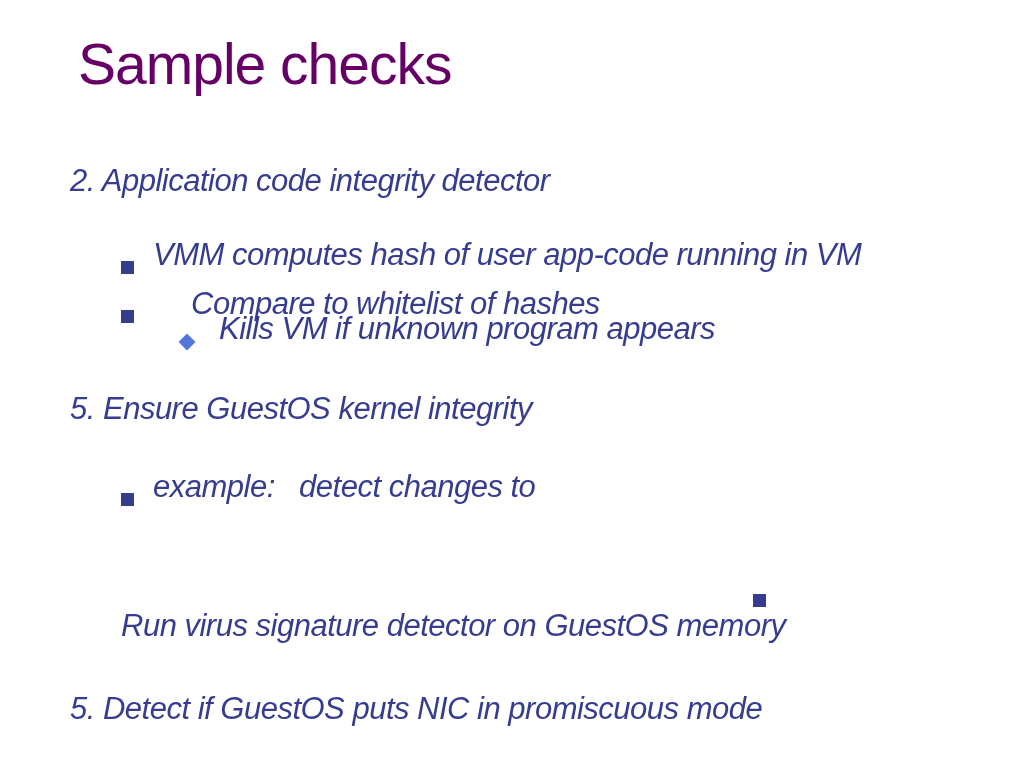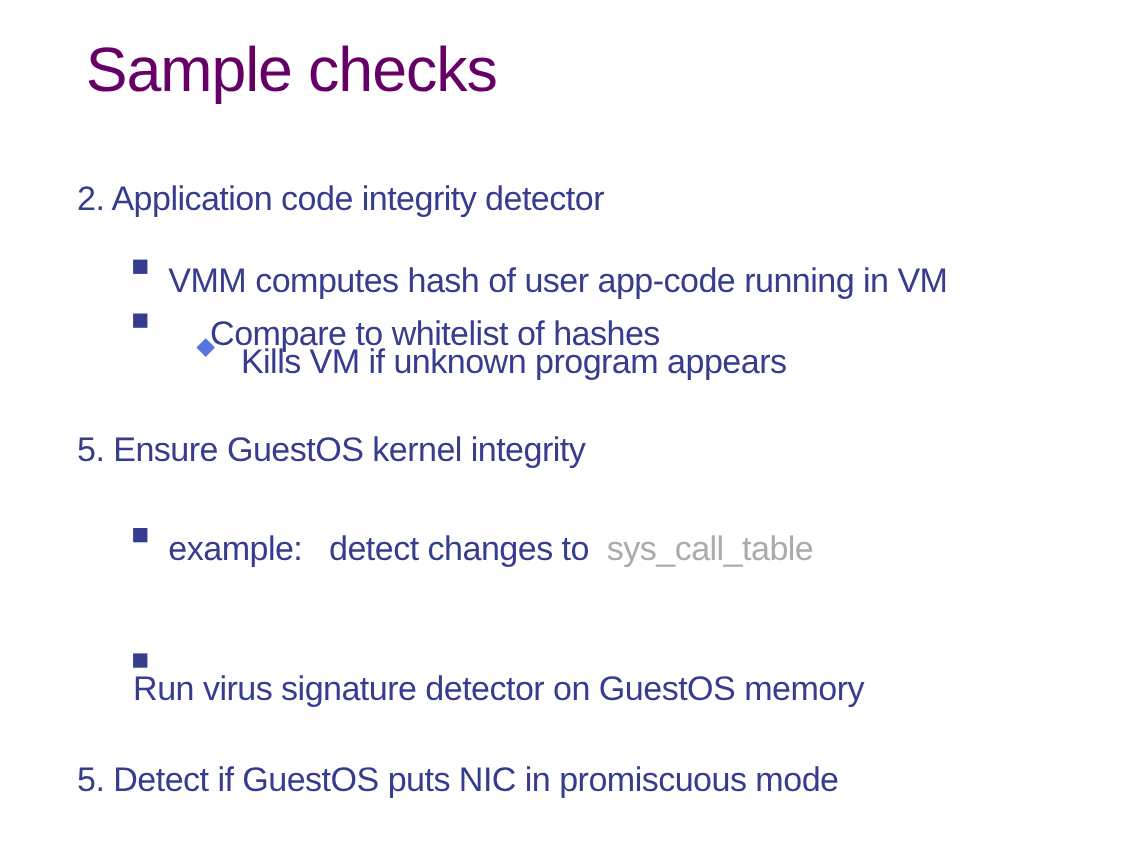--- a/index.html
+++ b/index.html
@@ -21,26 +21,27 @@
     top: 32px;
     font-size: 57px;
     line-height: 1.15;
     color: #670066;
     letter-spacing: -1px;
     white-space: pre;
   }
   .row {
     position: absolute;
     display: flex;
-    align-items: flex-start;
+    align-items: flex-end;
     font-size: 31px;
     line-height: 38px;
     color: #363C8E;
     white-space: pre;
     letter-spacing: -0.5px;
+    font-style: italic;
   }
   .row.level-number { left: 70px; }
   .row.level-square { left: 121px; margin-top: 24px; }
   .row.level-diamond { left: 181px; }
 
   .bullet-square {
     display: inline-block;
     width: 13px;
     height: 13px;
     background: #363C8E;
@@ -57,21 +58,21 @@
     flex: 0 0 auto;
   }
   .muted { color: #ABABAB; }
 
   
   .r0 { top: 162px; }
   .r1 { top: 212px; }
   .r2 { top: 261px; gap: 38px; }
   .r3 { top: 310px; }
   .r4 { top: 390px; }
-  .r5 { top: 456px; }
+  .r5 { top: 444px; }
   .r6 { top: 522px; }
   .r7 { top: 570px; flex-direction: column; }
   .r8 { top: 654px; margin-top: 36px; }
 </style>
 </head>
 <body>
 
 <div class="slide">
 
   <div class="slide-title">Sample checks</div>
@@ -95,21 +96,20 @@
     <span>Kills VM if unknown program appears</span>
   </div>
 
   <div class="row level-number r4">
     <span>5. Ensure GuestOS kernel integrity</span>
   </div>
 
   <div class="row level-square r5">
     <span class="bullet-square"></span>
     <span>example:   detect changes to  </span>
-    <span class="muted">sys_call_table</span>
   </div>
 
 
   <div class="row level-square r7">
     <span class="bullet-square"></span>
     <span>Run virus signature detector on GuestOS memory</span>
   </div>
 
   <div class="row level-number r8">
     <span>5. Detect if GuestOS puts NIC in promiscuous mode</span>

